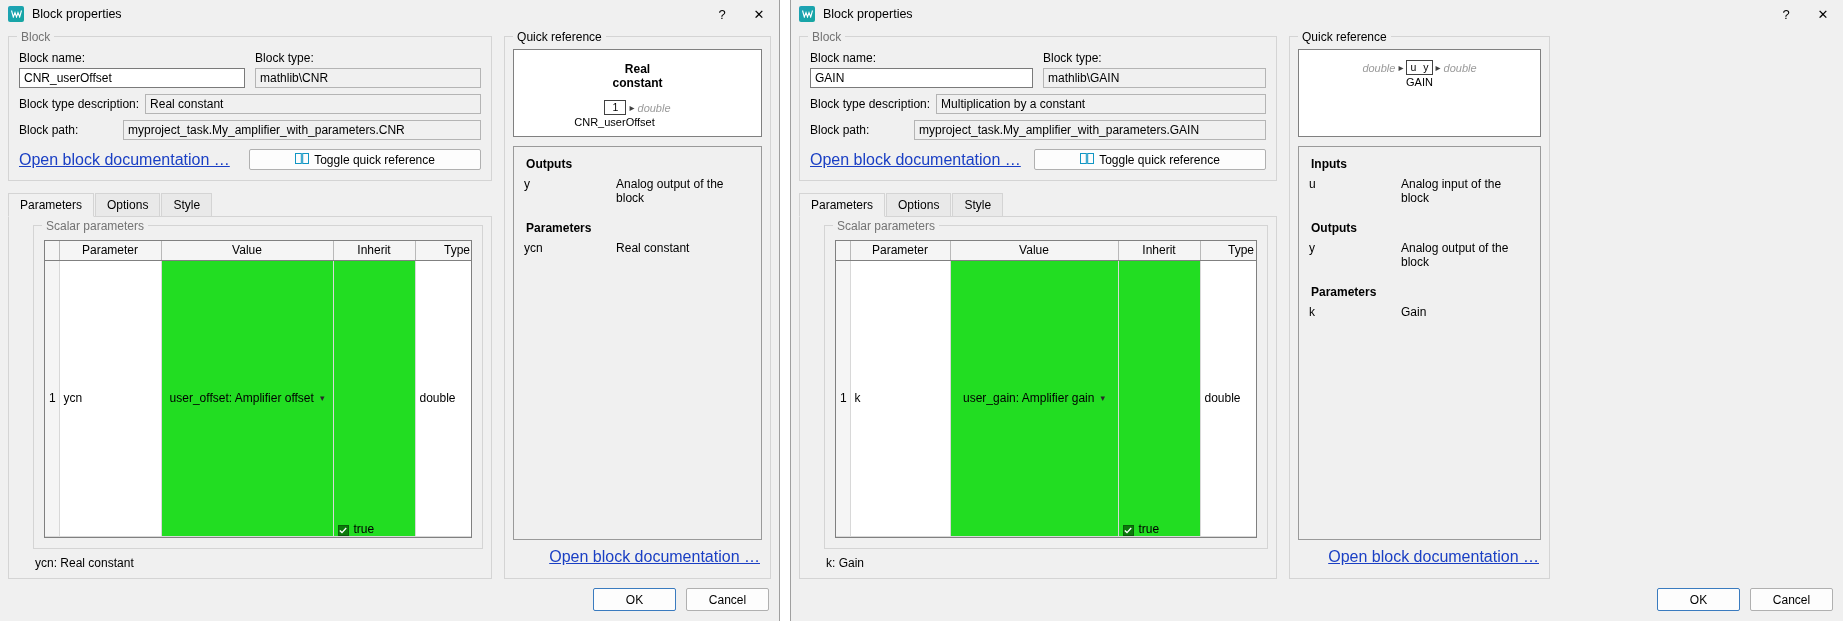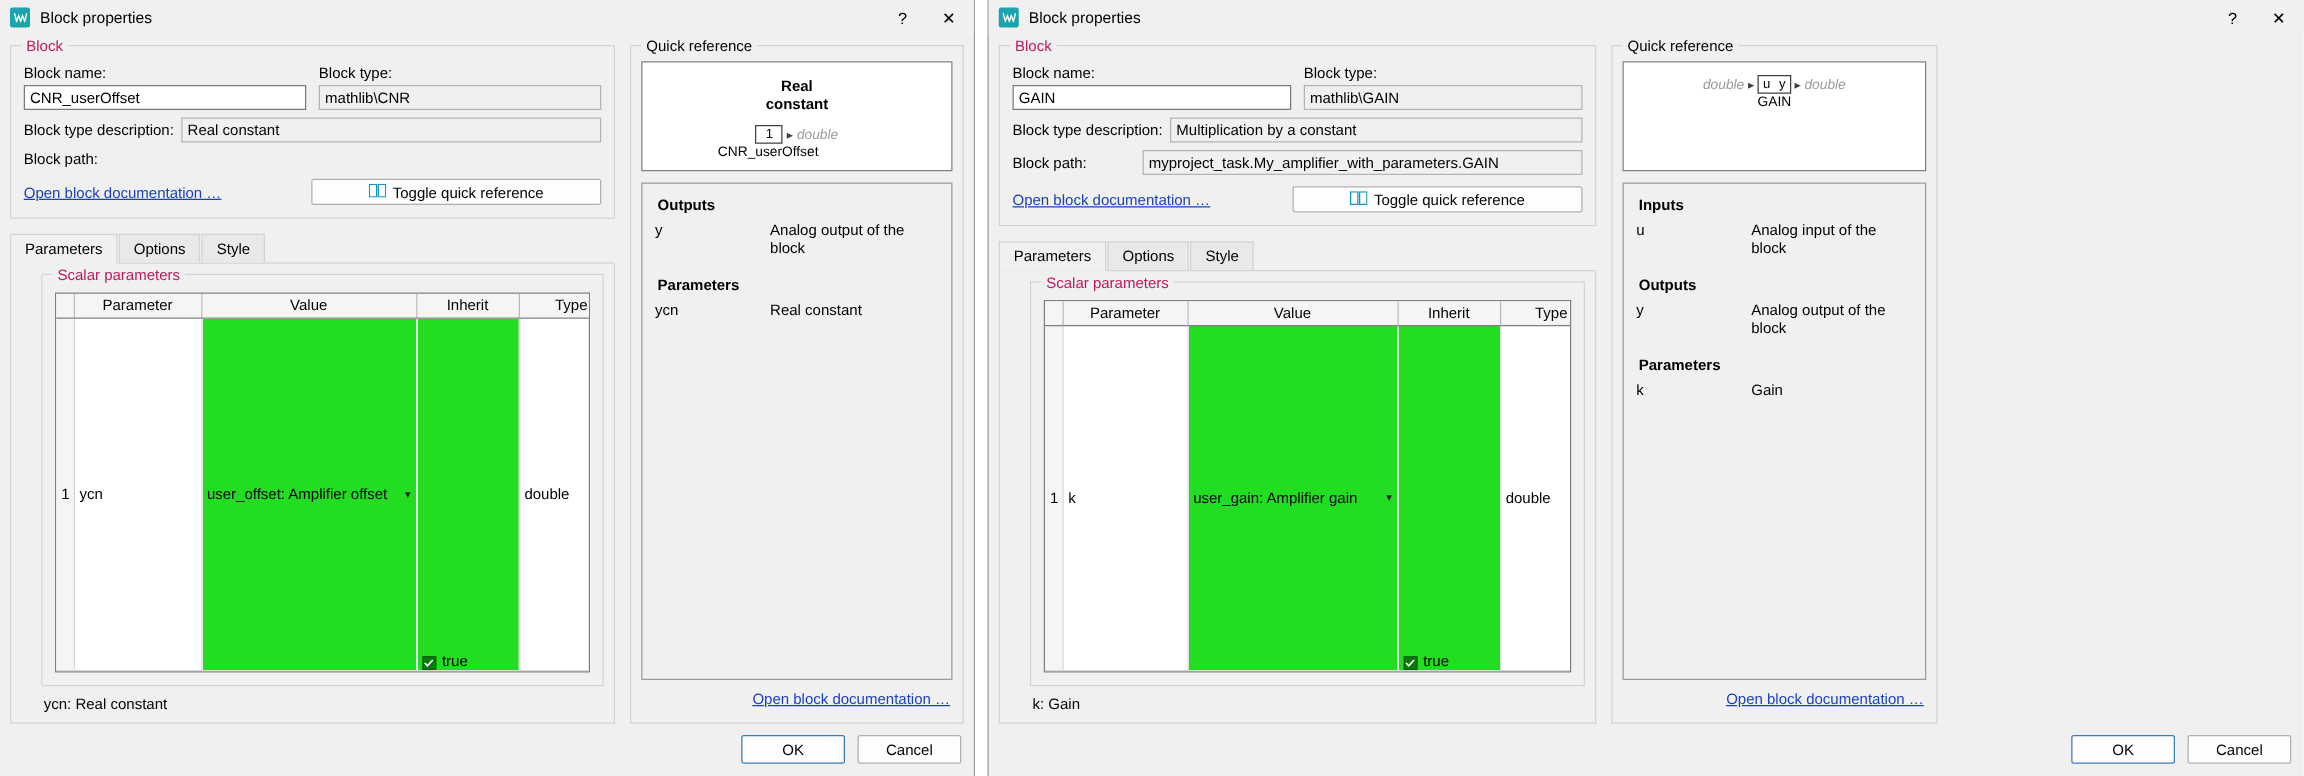--- a/index.html
+++ b/index.html
@@ -70,21 +70,21 @@
     padding: 14px 10px 10px 10px;
     margin-top: 8px;
     background: transparent;
   }
   .group > .legend {
     position: absolute;
     top: -7px; left: 8px;
     background: #f0f0f0;
     padding: 0 4px;
     font-size: 12px;
-    color: #be185d;
+    color: #737373;
     white-space: nowrap;
   }
 
   
   .field-label { font-size:12px; color:#000; margin-bottom:3px; display:block; }
   .textbox {
     background: #ffffff;
     border: 1px solid #7a7a7a;
     height: 20px;
     line-height: 18px;
@@ -100,21 +100,21 @@
   }
   .row2 { display:flex; gap: 10px; }
   .row2 > div { min-width:0; }
   .inline-row { display:flex; align-items:center; margin-top:6px; }
   .inline-row .lbl { flex: 0 0 auto; margin-right:6px; white-space:nowrap; }
   .inline-row .textbox { flex: 1 1 auto; }
 
   .link {
     color: #1a3fc4;
     text-decoration: underline;
-    font-size: 12px;
+    font-size: 16px;
     cursor: pointer;
     white-space: nowrap;
   }
   .btn {
     background: #fdfdfd;
     border: 1px solid #b0b0b0;
     height: 21px;
     font-size: 12px;
     display:flex; align-items:center; justify-content:center;
     gap: 5px;
@@ -187,21 +187,21 @@
   }
   td.rownum {
     background:#f5f5f5;
     text-align:center;
     border-right:1px solid #b9b9b9;
     color:#000;
     font-size:11.5px;
   }
   th.rownum-h { background:#f5f5f5; }
   td.green { background:#22dd22; }
-  .cellflex { display:flex; align-items:center; justify-content:space-between; height:100%; }
+  .cellflex { display:flex; align-items:center; justify-content:center; height:100%; }
   .chev { font-size: 9px; color:#2a2a2a; padding-left:6px; }
   .chk {
     width: 11px; height: 11px;
     background:#0b7a0b;
     border:1px solid #0a5e0a;
     display:inline-flex; align-items:center; justify-content:center;
     margin-right:5px;
     flex:0 0 11px;
   }
   .chk svg { display:block; }
@@ -334,20 +334,21 @@
             </div>
           </div>
 
           <div class="inline-row">
             <span class="lbl">Block type description:</span>
             <div class="textbox readonly">Real constant</div>
           </div>
 
           <div class="inline-row">
             <span class="lbl" style="width:98px;">Block path:</span>
+            <div class="textbox readonly">myproject_task.My_amplifier_with_parameters.CNR</div>
           </div>
 
           <div class="bottom-link-row">
             <span class="link">Open block documentation …</span>
             <div class="btn" style="width:232px;">
               <span class="book-icon">
                 <svg width="14" height="11" viewBox="0 0 14 11">
                     <rect x="0.5" y="0.5" width="5.8" height="10" fill="none" stroke="#1196c4" stroke-width="1"></rect>
                     <rect x="7.7" y="0.5" width="5.8" height="10" fill="none" stroke="#1196c4" stroke-width="1"></rect>
                   </svg>

